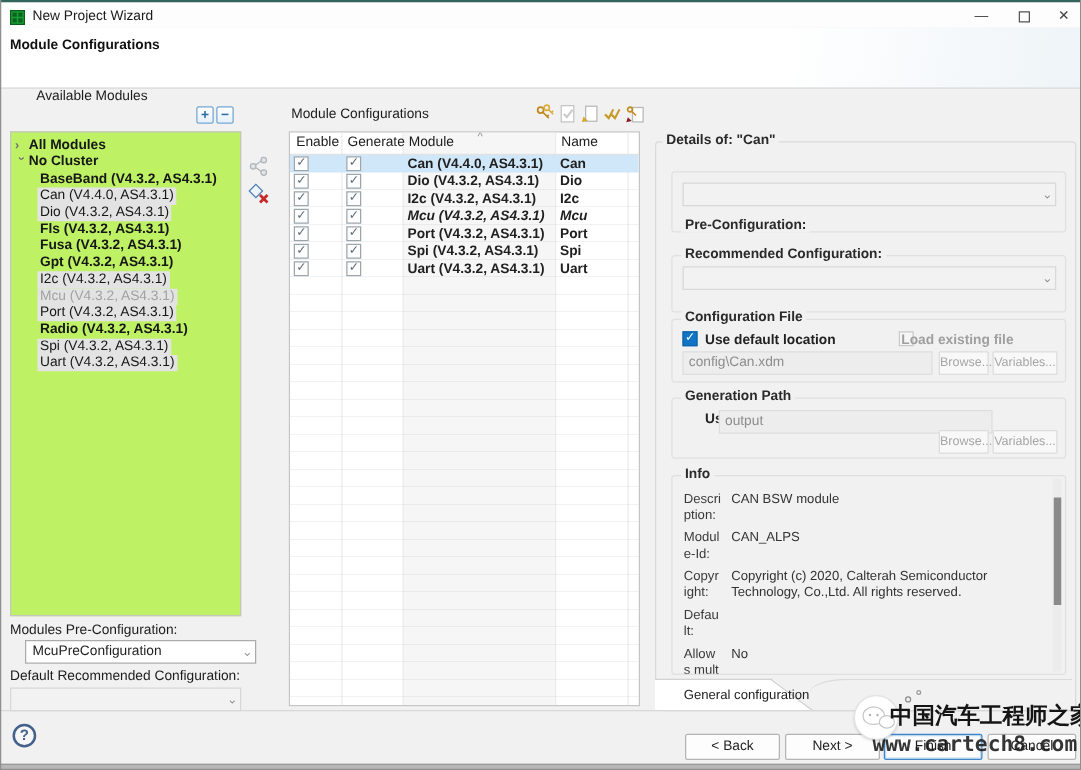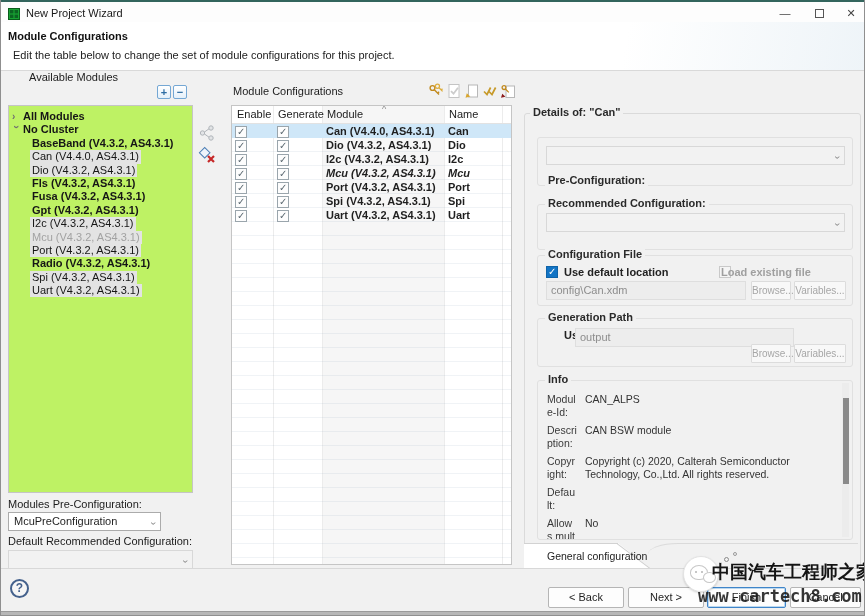--- a/index.html
+++ b/index.html
@@ -44,21 +44,21 @@
   .tree-item.added .tree-label { background:#e3e3e3; }
   .tree-item.disabled .tree-label { color:#a2a2a2; }
   .arrow { display:inline-block; width:9px; color:#707070; font-size:10px; }
   .arrow.exp { transform:rotate(90deg); width:9px; }
 
   .lbl-defpre { left:8px; top:498px; }
   .lbl-defrec { left:8px; top:535px; }
   .combo { height:19px; background:#fff; border:1px solid #ababab; font-size:11px; line-height:17px; padding:0 16px 0 5px; color:#1e1e1e; }
   .combo .chev { position:absolute; right:5px; top:2px; color:#8b8b8b; font-size:10px; transform:rotate(90deg); }
   .combo.disabled { background:#f2f2f2; border-color:#d8d8d8; color:#9a9a9a; }
-  .combo-defpre { left:8px; top:512px; width:153px; }
+  .combo-defpre { left:20px; top:512px; width:185px; }
   .combo-defrec { left:8px; top:550px; width:185px; }
 
   
   .xfer { left:198px; width:18px; height:18px; }
   .xfer-add { top:124px; }
   .xfer-remove { top:146px; }
 
   
   .lbl-modcfg { left:233px; top:85px; }
   .mtoolbar { left:428px; top:83px; display:flex; gap:2px; }
@@ -169,21 +169,20 @@
   </svg>
   <span class="abs win-title">New Project Wizard</span>
   <div class="abs win-btn win-min">—</div>
   <div class="abs win-btn win-max"><span class="sq"></span></div>
   <div class="abs win-btn win-close">✕</div>
 </div>
 
 
 <div class="abs wizhead">
   <div class="abs wiz-title">Module Configurations</div>
-  <div class="abs wiz-sub">Edit the table below to change the set of module configurations for this project.</div>
 </div>
 
 
 <div class="abs lbl lbl-avail">Available Modules</div>
 <div class="abs mini-btn btn-expand">+</div>
 <div class="abs mini-btn btn-collapse">−</div>
 <div class="abs tree">
     <div class="tree-item lvl0 bold"><span class="arrow">›</span><span class="tree-label">All Modules</span></div>
     <div class="tree-item lvl0 bold"><span class="arrow exp">›</span><span class="tree-label">No Cluster</span></div>
     <div class="tree-item lvl1 bold"><span class="tree-label">BaseBand (V4.3.2, AS4.3.1)</span></div>
@@ -350,26 +349,26 @@
 <div class="abs grp-lbl lbl-gen">Generation Path</div>
 <span class="abs cb blue checked" style="left:546px;top:328px"></span>
 <span class="abs cbrow-lbl" style="left:564px;top:329px">Use default location</span>
 <div class="abs field f-genpath">output</div>
 <div class="abs dbtn b-browse2">Browse...</div>
 <div class="abs dbtn b-vars2">Variables...</div>
 
 <div class="abs grp g-info">
   <div class="info-body">
       <div class="info-row">
+        <div class="info-lbl">Description:</div>
+        <div class="info-val">CAN BSW module</div>
+      </div>
+      <div class="info-row">
         <div class="info-lbl">Module-Id:</div>
         <div class="info-val">CAN_ALPS</div>
-      </div>
-      <div class="info-row">
-        <div class="info-lbl">Description:</div>
-        <div class="info-val">CAN BSW module</div>
       </div>
       <div class="info-row">
         <div class="info-lbl">Copyright:</div>
         <div class="info-val">Copyright (c) 2020, Calterah Semiconductor Technology, Co.,Ltd. All rights reserved.</div>
       </div>
       <div class="info-row">
         <div class="info-lbl">Default:</div>
         <div class="info-val"></div>
       </div>
       <div class="info-row">

